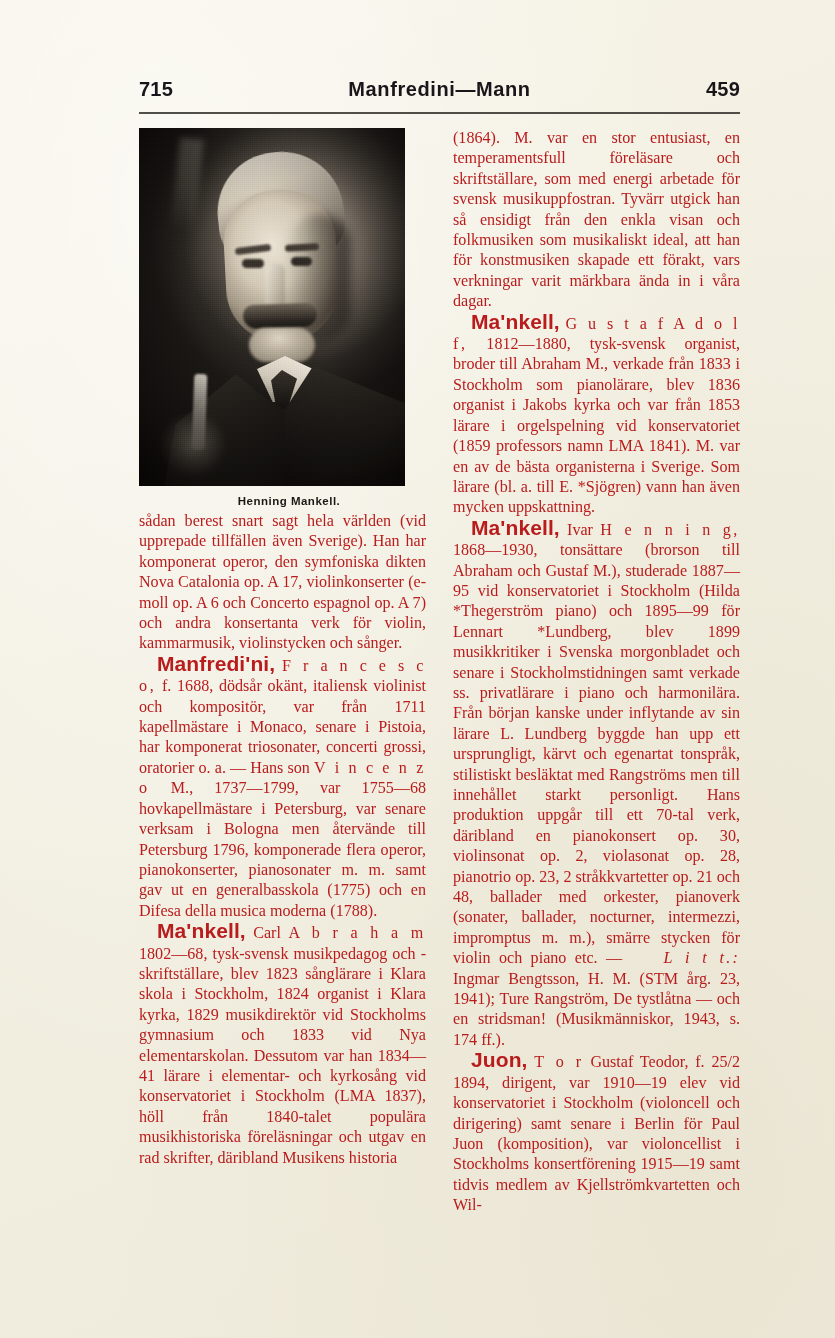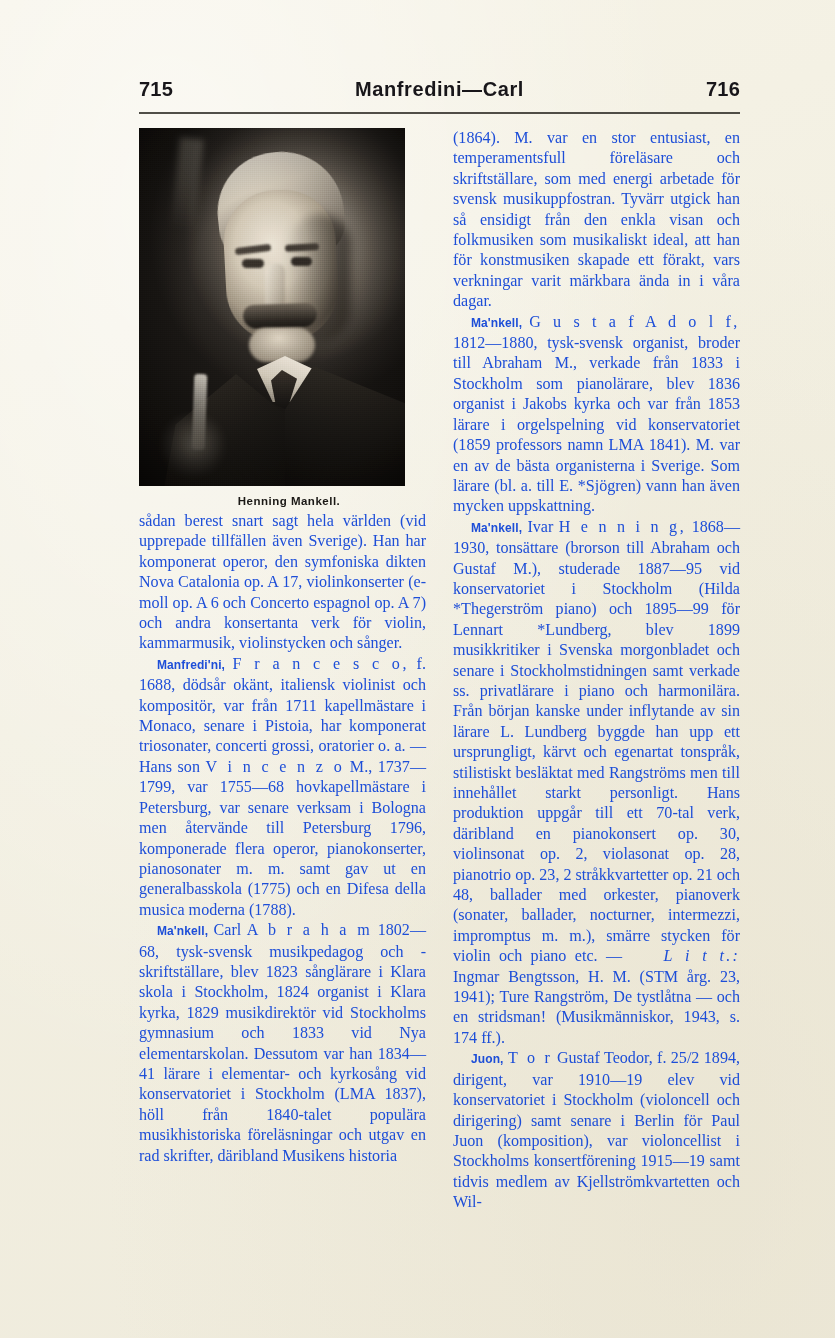--- a/index.html
+++ b/index.html
@@ -247,36 +247,36 @@
     font-family: "Liberation Sans", "DejaVu Sans", sans-serif;
     font-size: 11.5px;
     font-weight: bold;
     letter-spacing: 0.5px;
     color: #1b1916;
   }
   
   .bodytext {
     font-size: 16.1px;
     line-height: 20.4px;
-    color: #1d4ed8;
+    color: #b91c1c;
     text-align: justify;
     text-justify: inter-word;
     hyphens: manual;
   }
   .bodytext p {
     margin: 0;
     text-indent: 18px;
   }
   .bodytext p.cont {
     text-indent: 0;
   }
   .hw {
     font-family: "Liberation Sans", "DejaVu Sans", sans-serif;
     font-weight: bold;
-    font-size: 12px;
+    font-size: 21px;
     letter-spacing: 0.1px;
   }
   .sp {
     letter-spacing: 2.6px;
   }
   .it {
   }
   .itsp {
     font-style: italic;
     letter-spacing: 2.2px;
@@ -286,22 +286,22 @@
 </head>
 <body>
 
 <div class="page">
   <div class="paper-tone"></div>
 
   <div class="content">
 
     <div class="runhead">
       <span class="folio">715</span>
-      <span class="title">Manfredini—Carl</span>
-      <span class="folio">716</span>
+      <span class="title">Manfredini—Mann</span>
+      <span class="folio">459</span>
     </div>
     <div class="rule"></div>
 
     <div class="columns">
 
       <div class="col">
 
         <figure class="figure">
           <div class="photo">
             <div class="ph-bg"></div>

